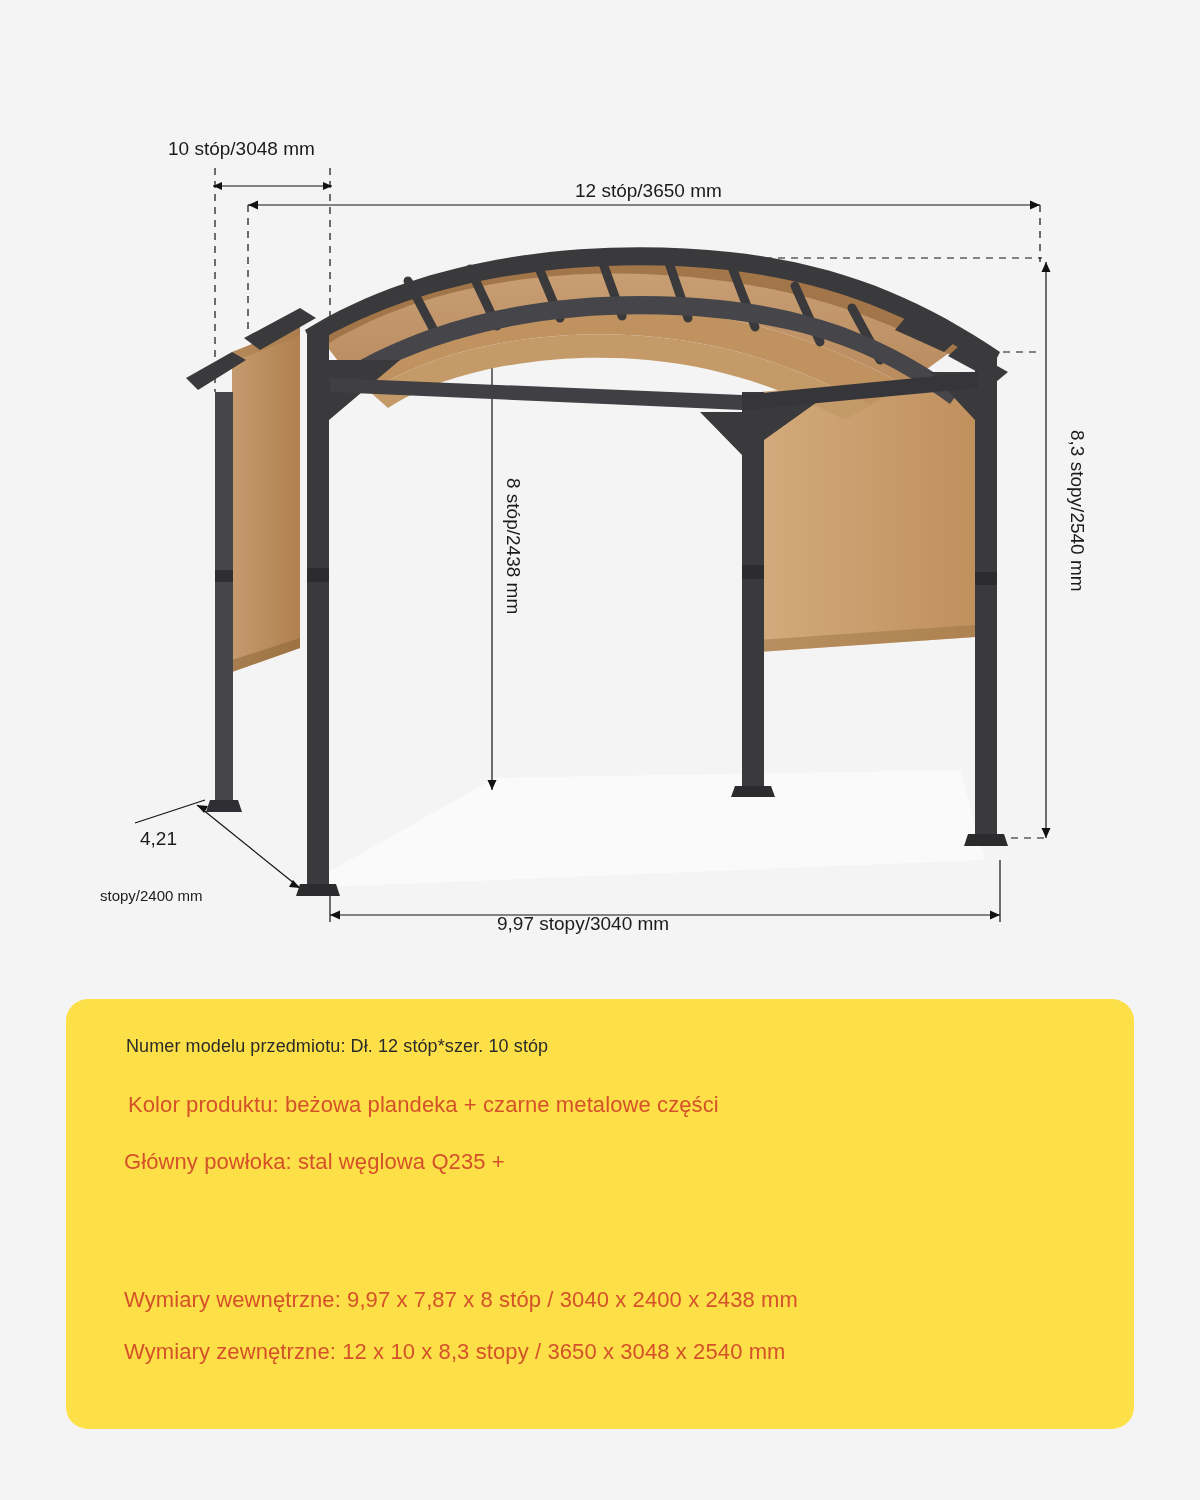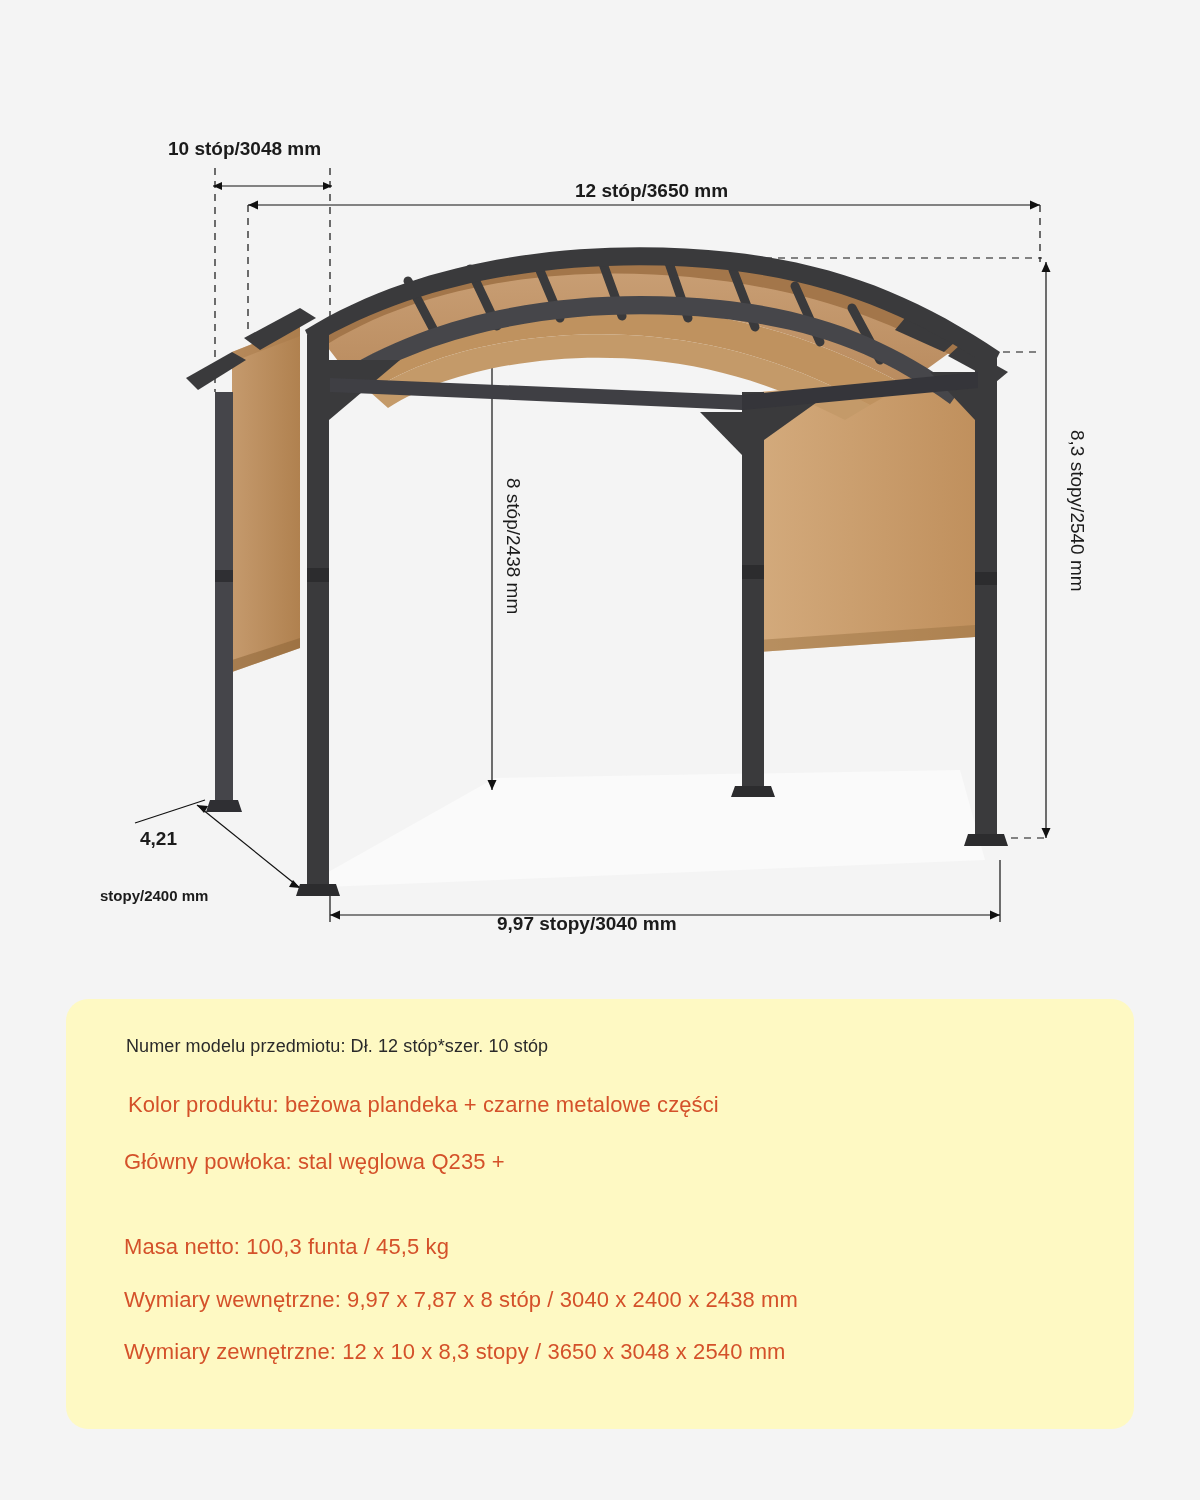--- a/index.html
+++ b/index.html
@@ -32,21 +32,20 @@
   .diagram svg {
     display: block;
   }
 
   .dim-label {
     position: absolute;
     font-size: 19px;
     color: #1b1b1b;
     white-space: nowrap;
     font-family: "Liberation Sans", sans-serif;
-    font-weight: bold;
   }
   .dim-label.small {
     font-size: 15px;
   }
 
   
   #label-width-10 { left: 168px; top: 138px; }
   #label-width-12 { left: 551px; top: 180px; margin-left: 24px; }
   #label-depth-787 { left: 140px; top: 828px; }
   #label-depth-787b { left: 100px; top: 855px; margin-top: 32px; }
@@ -61,21 +60,21 @@
     color: #1b1b1b;
   }
 
   
   .spec-card {
     position: absolute;
     left: 66px;
     top: 999px;
     width: 1068px;
     height: 430px;
-    background: #fef9c3;
+    background: #fde047;
     border-radius: 22px;
   }
   .spec-model {
     position: absolute;
     left: 60px;
     top: 37px;
     font-size: 18px;
     color: #2a2a2a;
     letter-spacing: .1px;
   }
@@ -269,18 +268,17 @@
     <div class="dim-label" id="label-depth-787">4,21</div>
     <div class="dim-label small" id="label-depth-787b">stopy/2400 mm</div>
 
     <div class="dim-label" id="label-width-997">9,97 stopy/3040 mm</div>
   </div>
 
   <div class="spec-card">
     <div class="spec-model">Numer modelu przedmiotu: Dł. 12 stóp*szer. 10 stóp</div>
     <div class="spec-line" id="spec-color">Kolor produktu: beżowa plandeka + czarne metalowe części</div>
     <div class="spec-line" id="spec-material">Główny powłoka: stal węglowa Q235 +</div>
-    <div class="spec-line" id="spec-weight">Masa netto: 100,3 funta / 45,5 kg</div>
     <div class="spec-line" id="spec-inner">Wymiary wewnętrzne: 9,97 x 7,87 x 8 stóp / 3040 x 2400 x 2438 mm</div>
     <div class="spec-line" id="spec-outer">Wymiary zewnętrzne: 12 x 10 x 8,3 stopy / 3650 x 3048 x 2540 mm</div>
   </div>
 
 </div>
 
 </body></html>

